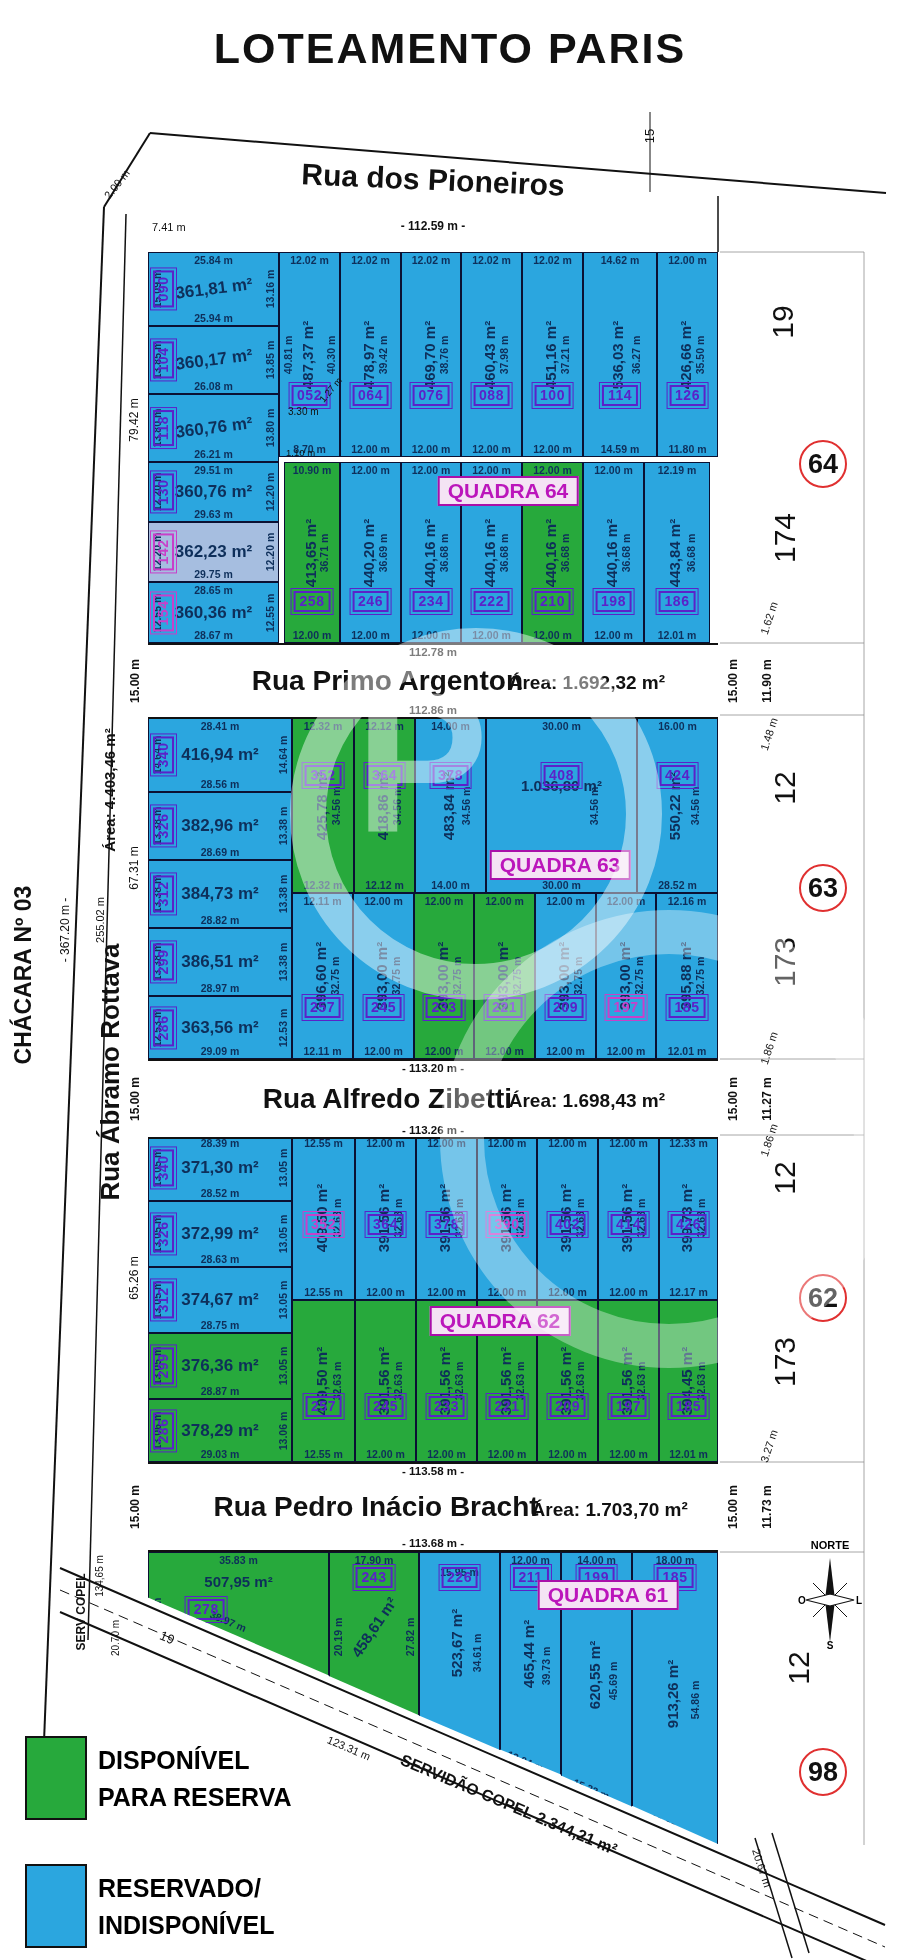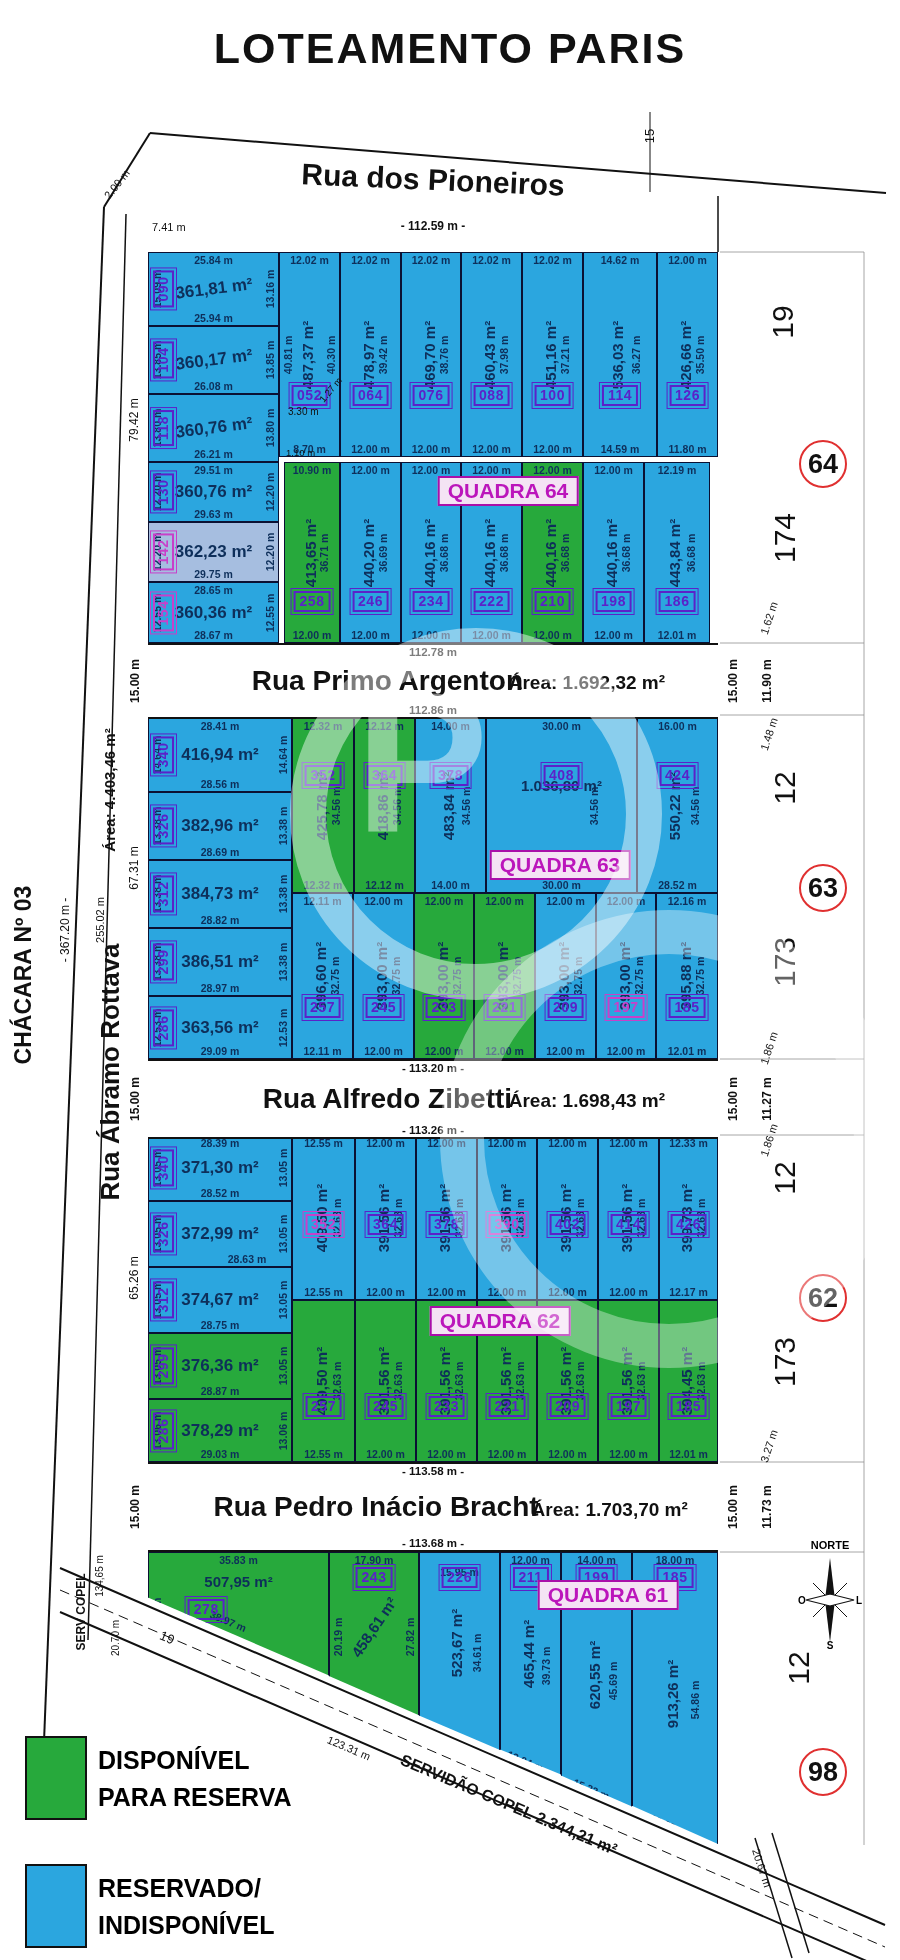--- a/index.html
+++ b/index.html
@@ -388,21 +388,21 @@
         <div class="badge b-p vtxt" style="left: 4px; top: 50%; transform: translateY(-50%) rotate(180deg); padding: 4px 0px;">340</div>
         <div class="area" style="left: 50%; top: 50%; transform: translate(-50%, -50%) rotate(0deg); font-size: 17px;">371,30 m²</div>
         <div class="dim" style="top: 1px; left: 50%; transform: translateX(-50%);">28.39 m</div>
         <div class="dim" style="bottom: 1px; left: 50%; transform: translateX(-50%);">28.52 m</div>
         <div class="dim vtxt" style="left: 2px; top: 50%; transform: translateY(-50%) rotate(180deg);">13.05 m</div>
         <div class="dim vtxt" style="right: 2px; top: 50%; transform: translateY(-50%) rotate(180deg);">13.05 m</div>
       </div>
       <div class="lot f-blue" style="left: 148px; top: 1201px; width: 144px; height: 66px;">
         <div class="badge b-p vtxt" style="left: 4px; top: 50%; transform: translateY(-50%) rotate(180deg); padding: 4px 0px;">326</div>
         <div class="area" style="left: 50%; top: 50%; transform: translate(-50%, -50%) rotate(0deg); font-size: 17px;">372,99 m²</div>
-        <div class="dim" style="bottom: 1px; left: 50%; transform: translateX(-50%); margin-left: 27px;">28.63 m</div>
+        <div class="dim" style="bottom: 1px; left: 50%; transform: translateX(-50%);">28.63 m</div>
         <div class="dim vtxt" style="left: 2px; top: 50%; transform: translateY(-50%) rotate(180deg);">13.05 m</div>
         <div class="dim vtxt" style="right: 2px; top: 50%; transform: translateY(-50%) rotate(180deg);">13.05 m</div>
       </div>
       <div class="lot f-blue" style="left: 148px; top: 1267px; width: 144px; height: 66px;">
         <div class="badge b-p vtxt" style="left: 4px; top: 50%; transform: translateY(-50%) rotate(180deg); padding: 4px 0px;">312</div>
         <div class="area" style="left: 50%; top: 50%; transform: translate(-50%, -50%) rotate(0deg); font-size: 17px;">374,67 m²</div>
         <div class="dim" style="bottom: 1px; left: 50%; transform: translateX(-50%);">28.75 m</div>
         <div class="dim vtxt" style="left: 2px; top: 50%; transform: translateY(-50%) rotate(180deg);">13.05 m</div>
         <div class="dim vtxt" style="right: 2px; top: 50%; transform: translateY(-50%) rotate(180deg);">13.05 m</div>
       </div>

